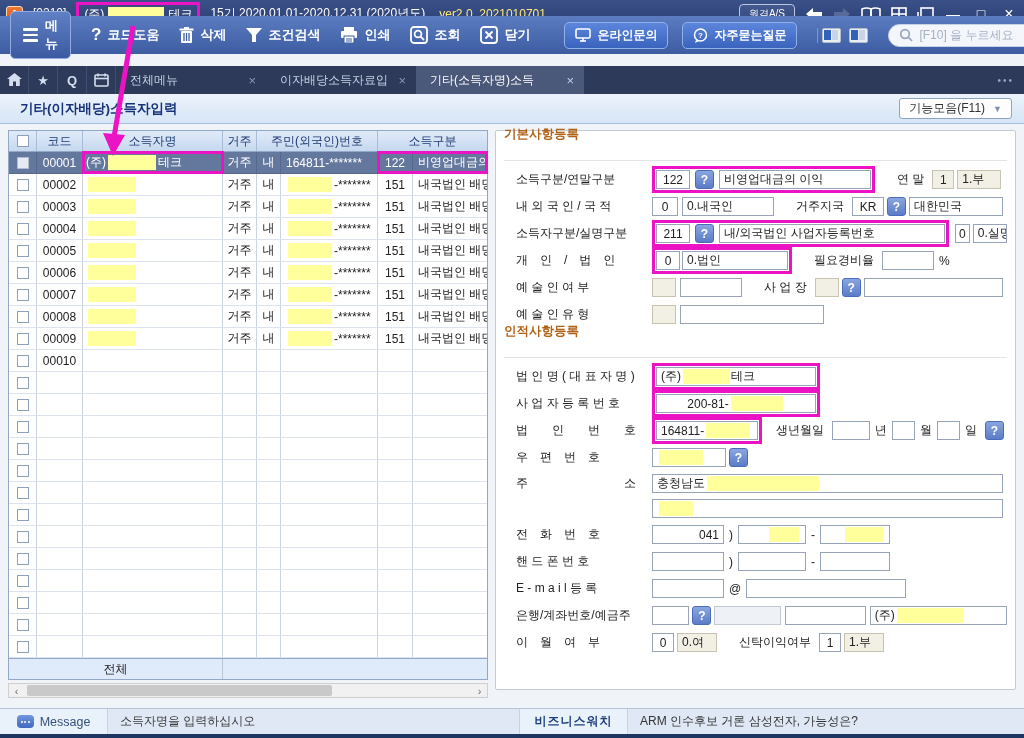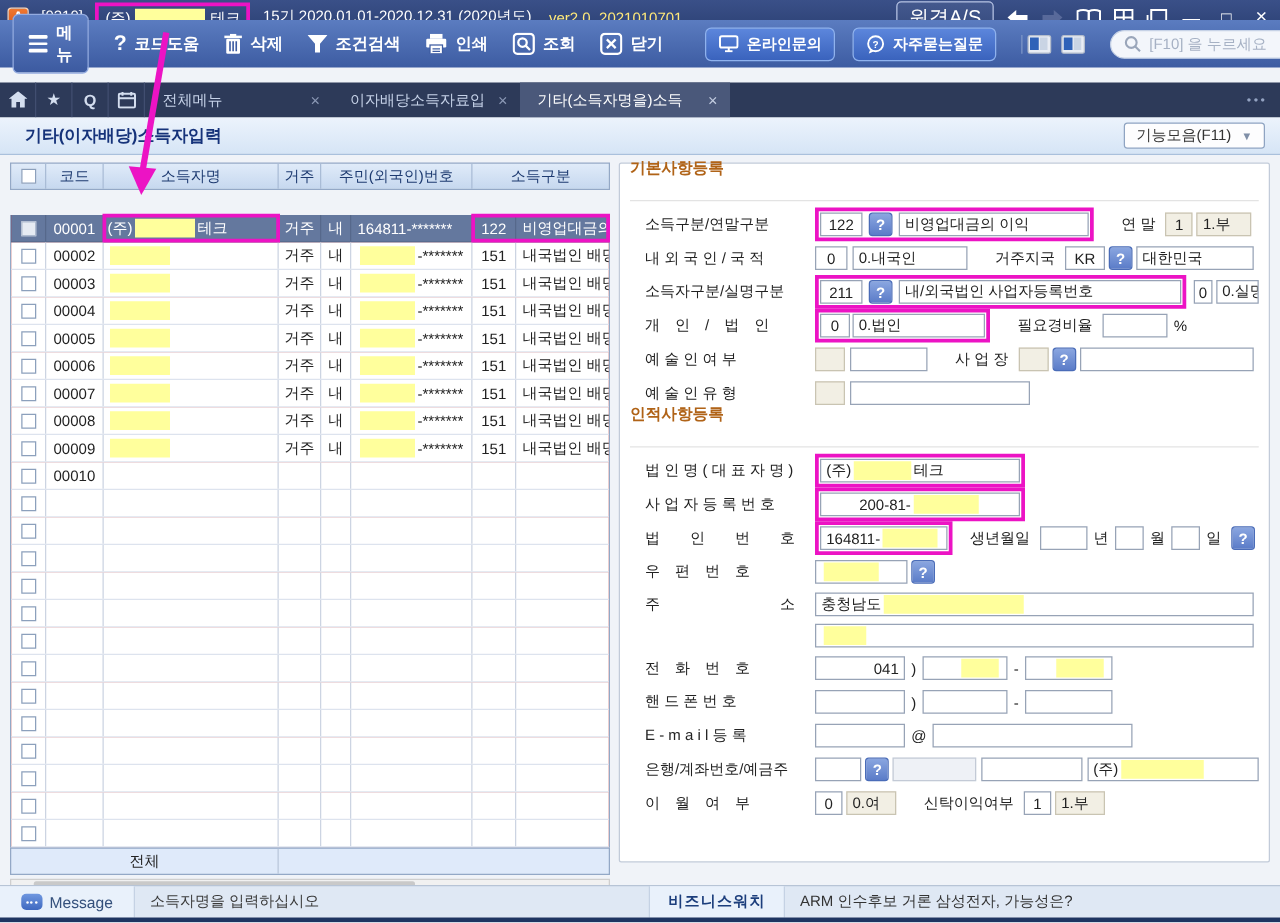--- a/index.html
+++ b/index.html
@@ -14,21 +14,21 @@
   body{font-family:"Liberation Sans","DejaVu Sans",sans-serif;font-size:12px;color:#222;background:#f0f3f8;}
   .stage{position:relative;width:1024px;height:738px;overflow:hidden;background:#f0f3f8;}
 
   
   .titlebar{position:absolute;top:0;left:0;width:1024px;height:28px;background:linear-gradient(#3a5088,#2a3f72);display:flex;align-items:center;color:#fff;padding:0 6px;gap:10px;}
   .appicon{width:17px;height:17px;background:linear-gradient(#f07830,#d8541a);border-radius:3px;color:#fff;font-weight:bold;font-size:11px;display:flex;align-items:center;justify-content:center;border:1px solid #ffd8b8;}
   .tlink{border-bottom:1px solid #aebbdc;padding-bottom:1px;font-size:12px;color:#fff;white-space:nowrap;}
   .companybox{display:inline-flex;align-items:center;gap:2px;border:3px solid var(--mag);padding:1px 5px;white-space:nowrap;}
   .ver{color:#ffe97a;font-size:12px;margin-left:4px;}
   .tb-right{margin-left:auto;display:flex;align-items:center;gap:10px;}
-  .remotebtn{border:1px solid #b9c6e6;border-radius:4px;padding:2px 9px;color:#fff;font-size:16px;background:linear-gradient(#44598e,#33487c);}
+  .remotebtn{border:1px solid #b9c6e6;border-radius:4px;padding:2px 9px;color:#fff;font-size:10px;background:linear-gradient(#44598e,#33487c);}
   .navarrow{display:flex;align-items:center;}
   .wicon{display:flex;align-items:center;}
   .wctrl{color:#fff;font-size:14px;width:18px;text-align:center;line-height:18px;}
 
   
   .toolbar{position:absolute;top:16px;left:0;width:1024px;height:38px;background:linear-gradient(#5b7cc0,#3d5ca2);display:flex;align-items:center;padding:0 10px;gap:20px;color:#fff;}
   .tbtn{display:flex;align-items:center;gap:6px;font-weight:bold;font-size:13px;color:#fff;white-space:nowrap;}
   .menubtn{border:1px solid #93abe0;border-radius:5px;background:linear-gradient(#5f80c4,#3c5aa0);padding:5px 12px;display:flex;gap:7px;align-items:center;font-weight:bold;font-size:13px;}
   .hamb{display:inline-flex;flex-direction:column;gap:3px;}
   .hamb i{display:block;width:15px;height:2.5px;background:#fff;border-radius:1px;}
@@ -59,21 +59,21 @@
   .funcbtn .dn{color:#8090a8;font-size:9px;}
 
   
   .content{position:absolute;top:124px;left:0;width:1024px;height:584px;background:#f0f3f8;}
 
   
   .grid-area{position:absolute;left:8px;top:6px;width:480px;}
   .thead,.trow{display:flex;height:22px;}
   .thead{background:linear-gradient(#e0ebf9,#c6d8ef);border:1px solid #93a8c6;border-bottom:1px solid #93a8c6;color:#1d3a70;}
   .thead .tc{border-right:1px solid #a9bcd6;display:flex;align-items:center;justify-content:center;font-size:12px;}
-  .tbody{border:1px solid #93a8c6;border-top:none;background:#b91c1c;margin-top:20px;}
+  .tbody{border:1px solid #93a8c6;border-top:none;background:#0f766e;}
   .trow{border-bottom:1px solid #dde3ee;background:#fff;}
   .trow.sel{background:var(--selrow);color:#fff;border-bottom-color:#56688b;}
   .tc{display:flex;align-items:center;padding:0 3px;font-size:12px;overflow:hidden;white-space:nowrap;border-right:1px solid var(--grid);height:100%;}
   .trow .tc{border-right:1px solid #ccd4e2;}
   .trow.sel .tc{border-right-color:#56688b;}
   .c-check{width:28px;justify-content:center;}
   .c-code{width:46px;justify-content:center;}
   .c-name{width:140px;text-align:center;}
   .c-res{width:34px;justify-content:center;}
   .c-nat{width:24px;justify-content:center;}
@@ -302,21 +302,21 @@
     </span>
     <div class="tab">
       <span>전체메뉴</span>
       <span class="x">×</span>
     </div>
     <div class="tab">
       <span>이자배당소득자료입</span>
       <span class="x">×</span>
     </div>
     <div class="tab active">
-      <span>기타(소득자명을)소득</span>
+      <span>기타(소득자명)소득</span>
       <span class="x">×</span>
     </div>
     <div class="taboverflow">•••</div>
   </div>
 
   <div class="pagebar">
     <span class="ptitle">기타(이자배당)소득자입력</span>
     <div class="funcbtn">
       <span>기능모음(F11)</span>
       <span class="dn">▼</span>

